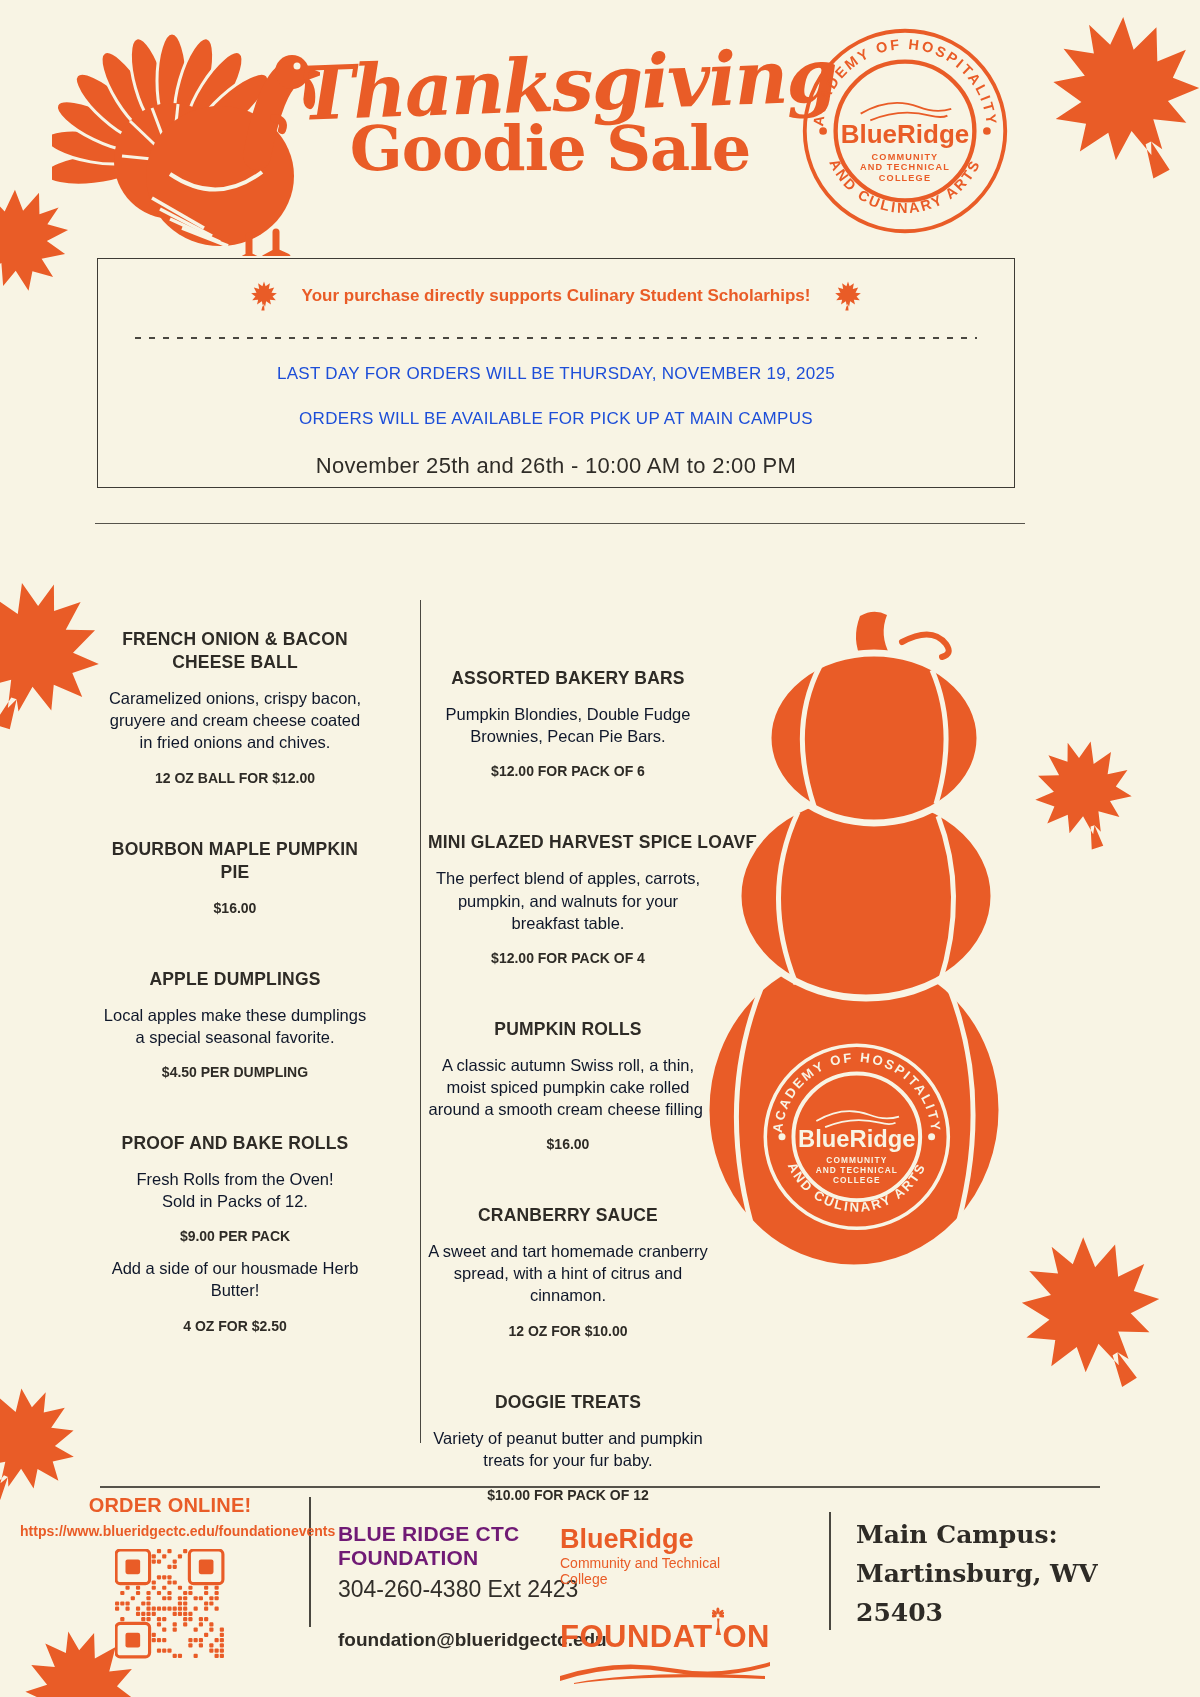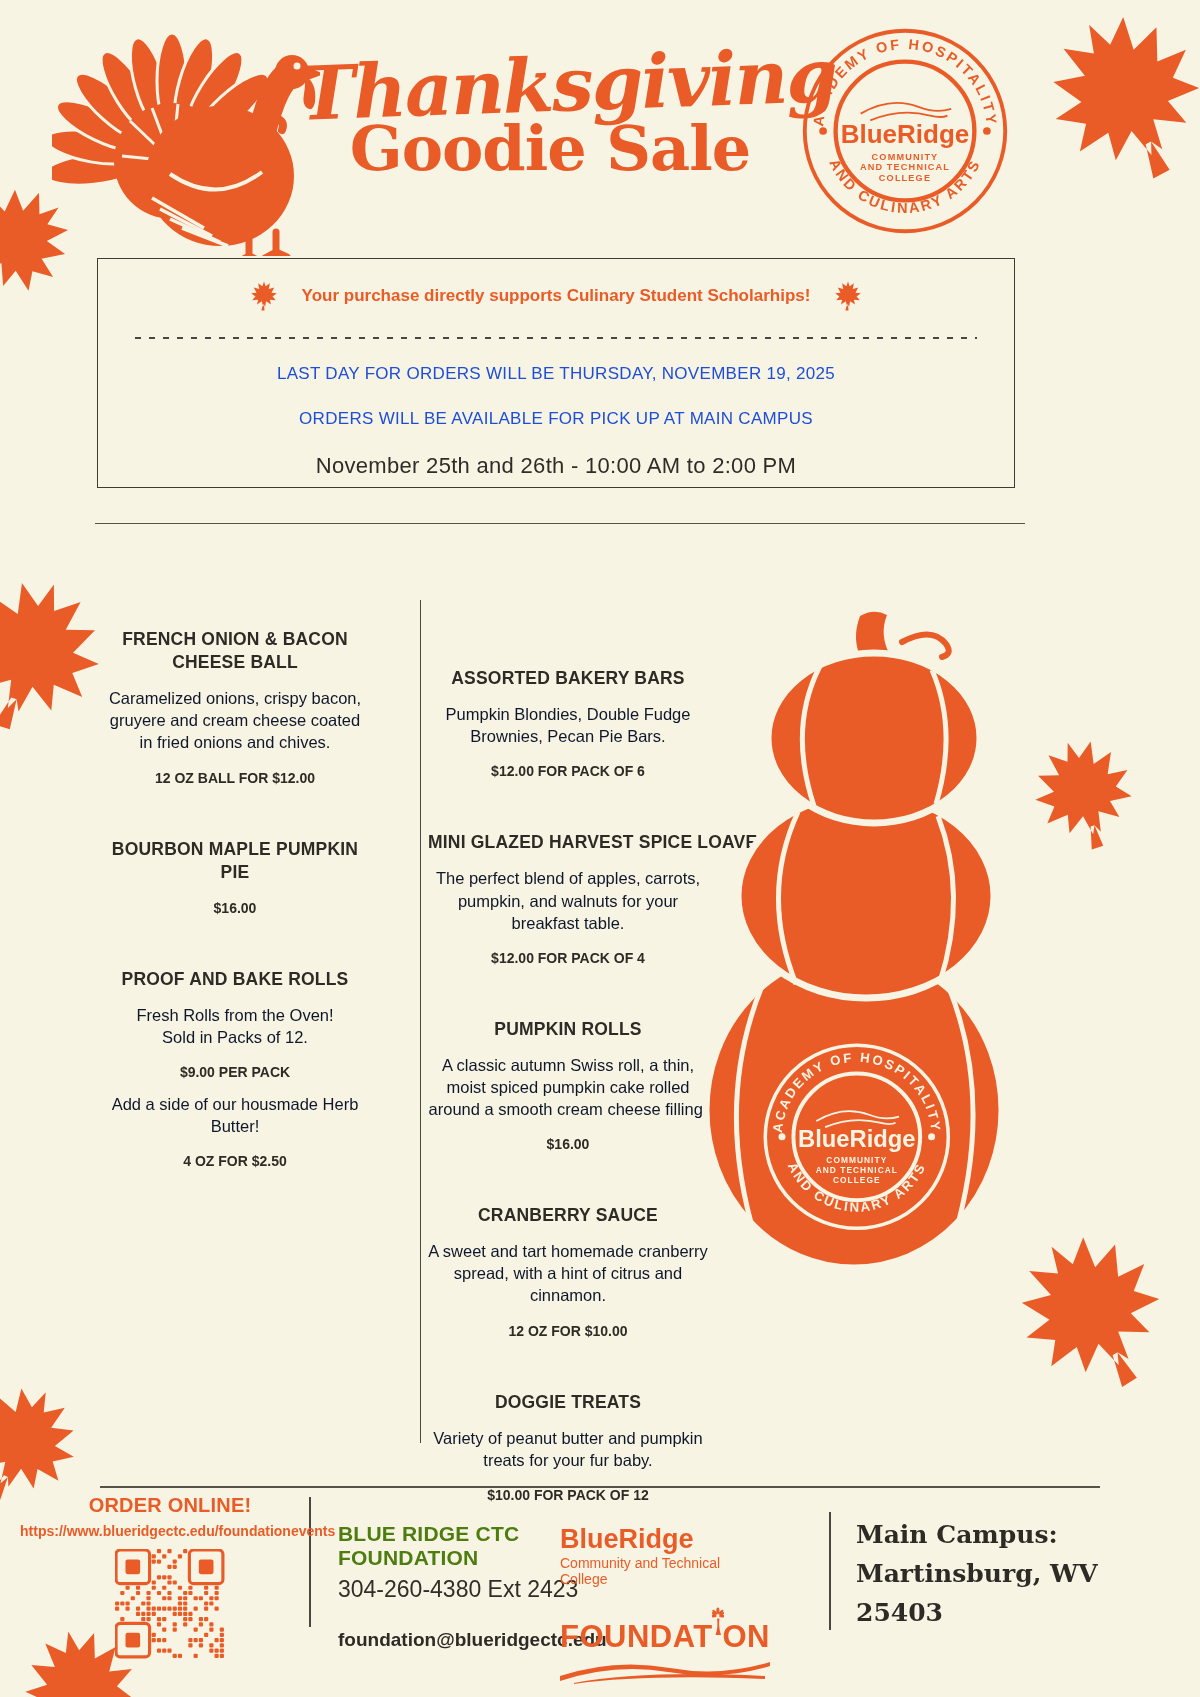--- a/index.html
+++ b/index.html
@@ -40,21 +40,21 @@
   .nw{white-space:nowrap;}
   .menu-desc{font-size:16.5px;line-height:1.34;color:#0f172a;margin-top:13px;white-space:pre-line;}
   .menu-price{font-weight:bold;font-size:14px;color:#2E2B26;margin-top:16px;}
 
   
   .order-block{left:20px;top:1494px;width:300px;text-align:center;}
   .order-online{color:#E95C27;font-weight:bold;font-size:20px;letter-spacing:.2px;}
   .order-url{color:#E95C27;font-weight:bold;font-size:14px;margin-top:6px;text-decoration:none;display:block;}
   .qr-wrap{margin:10px auto 0;width:110px;height:110px;color:#E95C27;}
   .found-block{left:338px;top:1522px;width:250px;}
-  .found-name{font-weight:bold;font-size:21px;letter-spacing:.2px;color:#4d7c0f;}
+  .found-name{font-weight:bold;font-size:21px;letter-spacing:.2px;color:#701a75;}
   .found-phone{font-size:23px;color:#312E29;margin-top:6px;}
   .found-email{font-weight:bold;font-size:19px;color:#2E2B26;margin-top:26px;text-decoration:none;display:block;}
   .logo-block{left:560px;top:1526px;width:210px;position:absolute;}
   .logo-name{color:#E95C27;font-weight:bold;font-size:27px;line-height:1;}
   .logo-sub{color:#E95C27;font-weight:normal;font-size:14px;margin-top:2px;}
   .logo-word{color:#E95C27;font-weight:bold;font-size:31px;line-height:1;margin-top:3px;
     display:flex;align-items:flex-end;letter-spacing:.5px;}
   .campus-block{left:856px;top:1516px;width:310px;font-family:"DejaVu Serif",serif;
     font-weight:bold;font-size:25px;line-height:1.55;color:#2E2B26;}
 </style>
@@ -201,20 +201,25 @@
 
   <div class="abs col" style="left:102px;top:628px;width:266px">
     <div class="menu-item">
       <div class="menu-title">FRENCH ONION &amp; BACON CHEESE BALL</div>
       <div class="menu-desc">Caramelized onions, crispy bacon, gruyere and cream cheese coated in fried onions and chives.</div>
       <div class="menu-price">12 OZ BALL FOR $12.00</div>
     </div>
     <div class="menu-item">
       <div class="menu-title">BOURBON MAPLE PUMPKIN PIE</div>
       <div class="menu-price">$16.00</div>
+    </div>
+    <div class="menu-item">
+      <div class="menu-title">APPLE DUMPLINGS</div>
+      <div class="menu-desc">Local apples make these dumplings a special seasonal favorite.</div>
+      <div class="menu-price">$4.50 PER DUMPLING</div>
     </div>
     <div class="menu-item">
       <div class="menu-title">PROOF AND BAKE ROLLS</div>
       <div class="menu-desc">Fresh Rolls from the Oven!
 Sold in Packs of 12.</div>
       <div class="menu-price">$9.00 PER PACK</div>
       <div class="menu-desc">Add a side of our housmade Herb Butter!</div>
       <div class="menu-price">4 OZ FOR $2.50</div>
     </div>
   </div>

